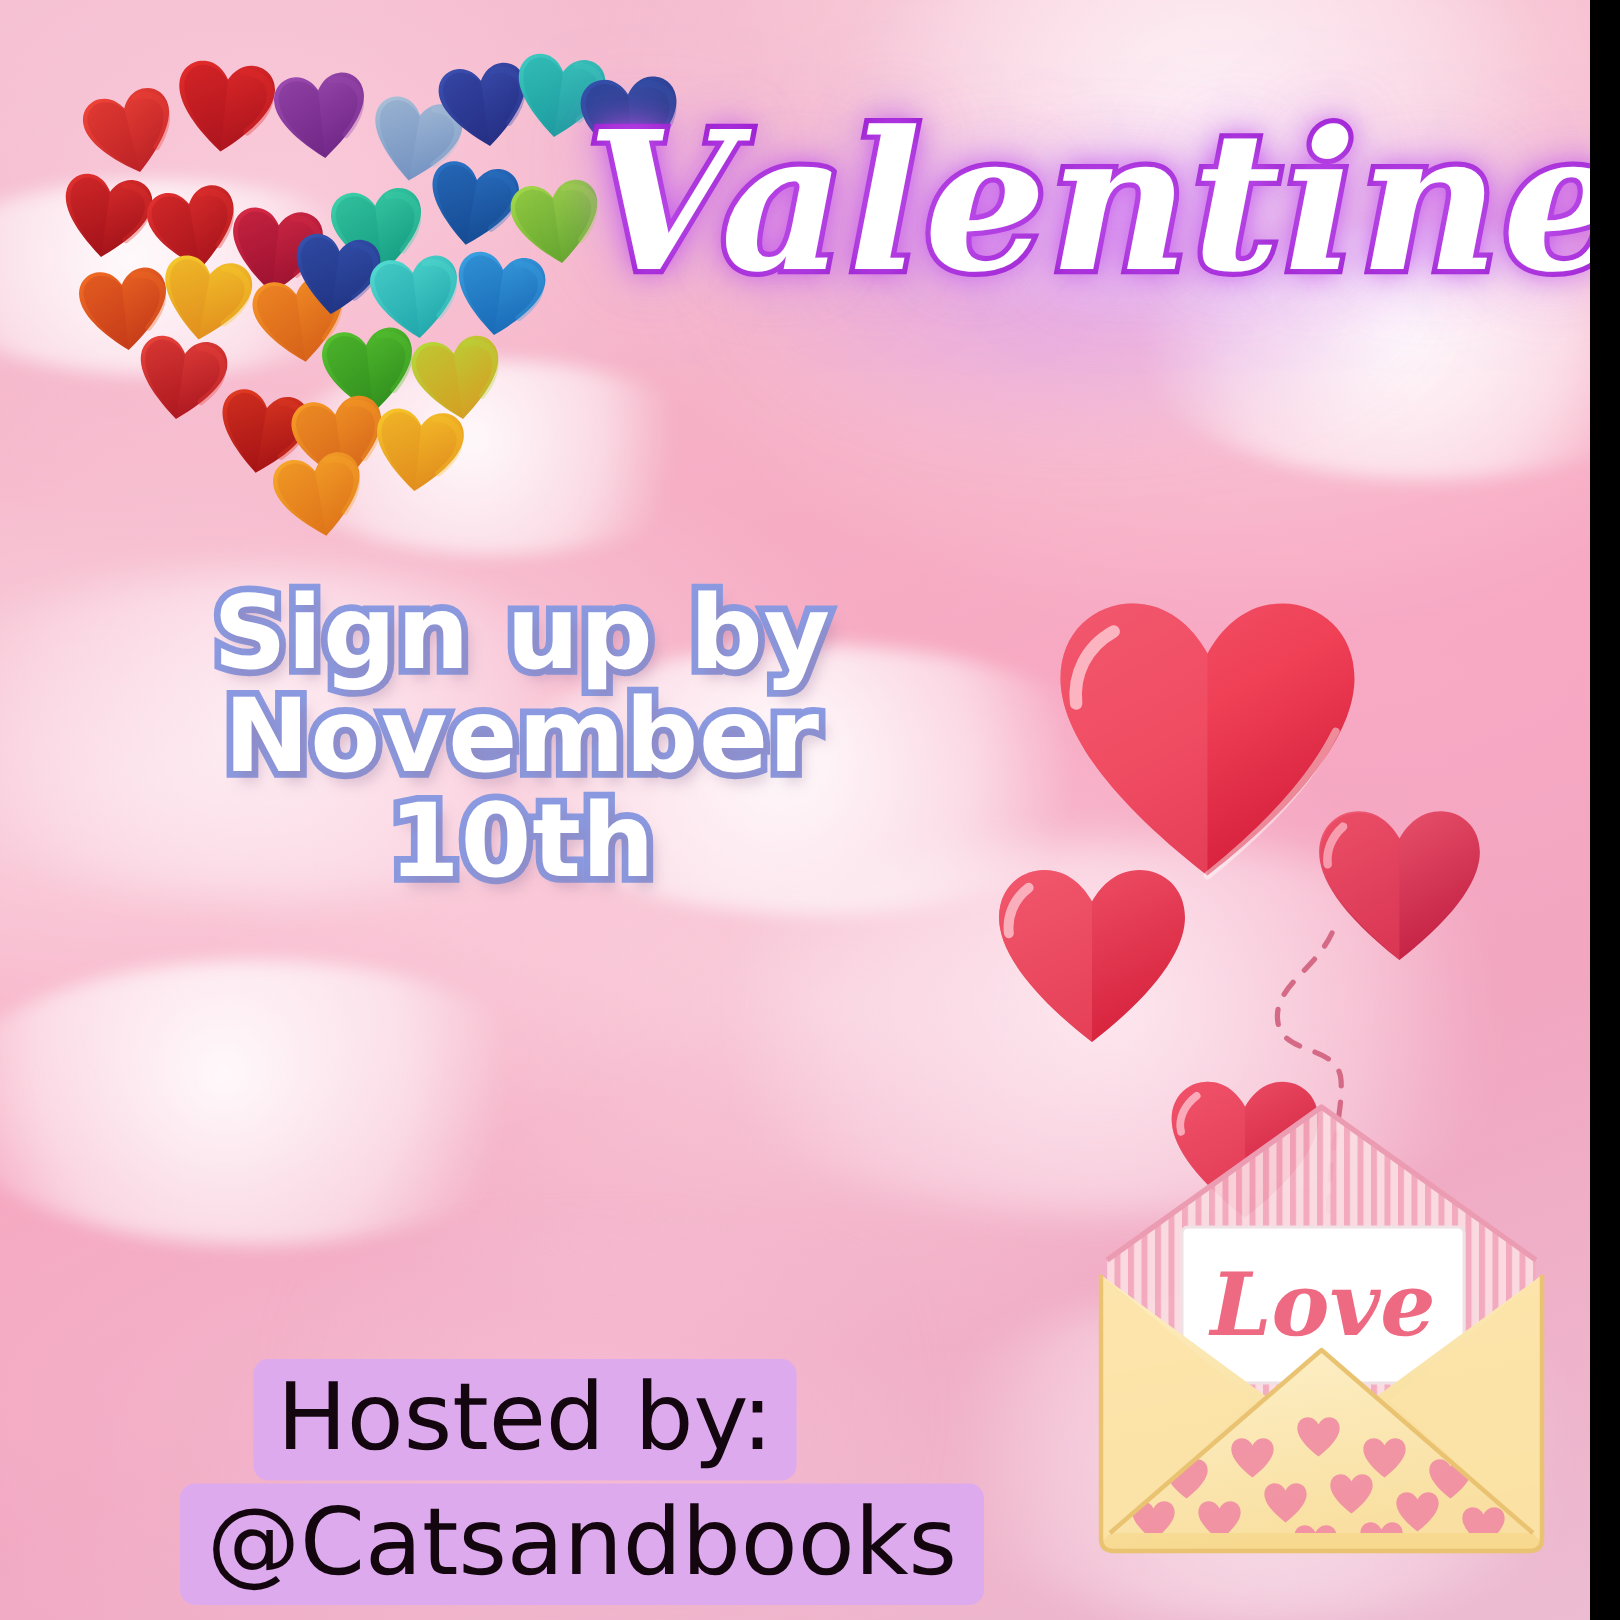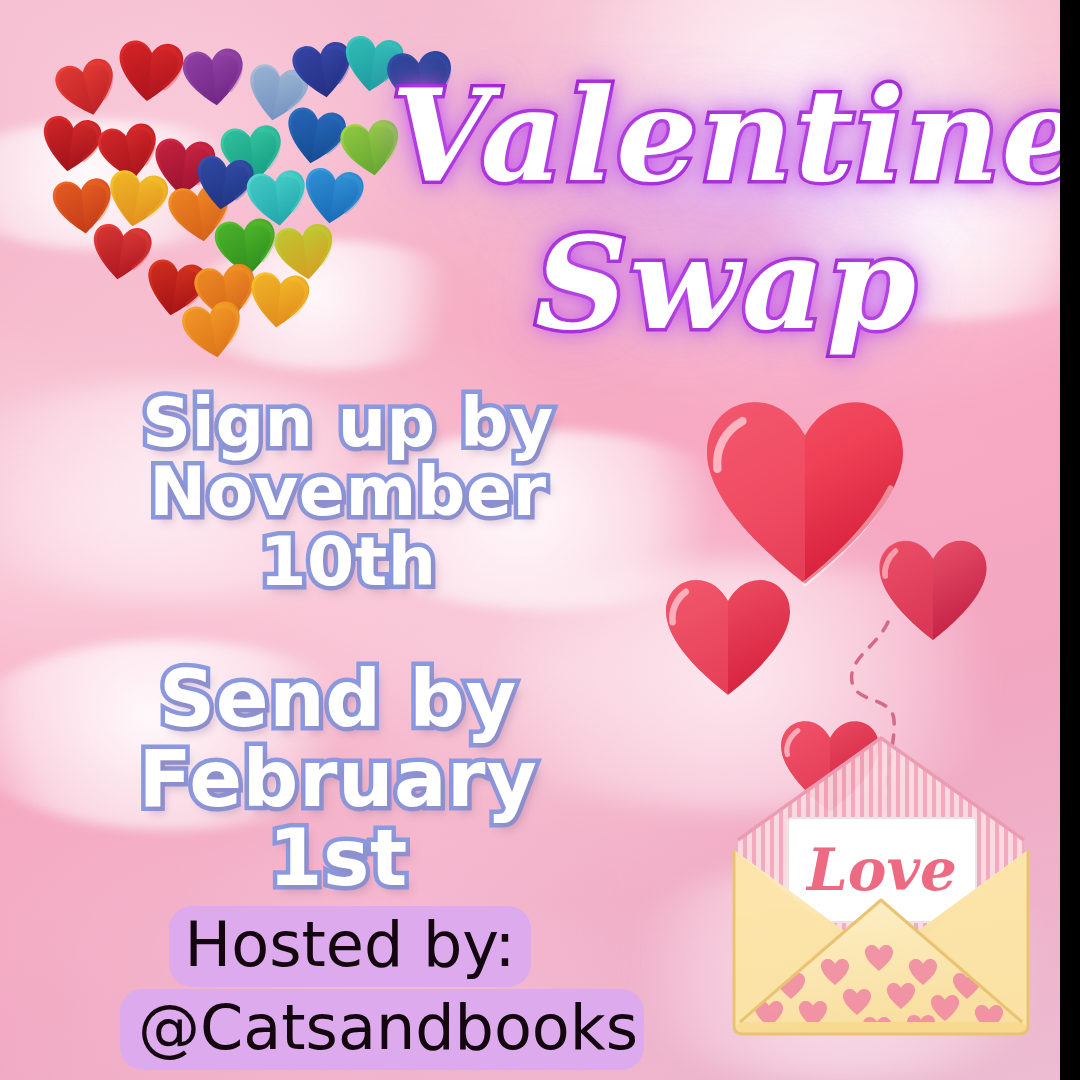--- a/index.html
+++ b/index.html
@@ -124,24 +124,24 @@
     text-align: center;
     font-family: "DejaVu Sans", sans-serif;
     font-weight: 400;
     font-size: 62px;
     line-height: 1.18;
     color: #14060f;
   }
   #host-block .hl {
     display: inline-block;
     background: #ddaaee;
-    border-radius: 23px;
+    border-radius: 10px;
     padding: 2px 16px 6px 16px;
   }
-  #host-line-2 .hl { padding-left: 18px; padding-right: 6px; }
+  #host-line-2 .hl { padding-left: 18px; padding-right: 18px; }
   .host-row { display: block; }
   .host-row + .host-row { margin-top: 2px; }
 
   
   .float-heart { position: absolute; }
   .float-heart svg { display: block; width: 100%; height: 100%; }
   #heart-big   { left: 700px; top: 396px;  width: 210px; height: 196px; }
   #heart-small { left: 662px; top: 576px;  width: 132px; height: 124px; }
   #heart-tiny  { left: 876px; top: 537px;  width: 114px; height: 108px; }
   #heart-env   { left: 778px; top: 718px;  width: 104px; height: 98px; }
@@ -509,32 +509,27 @@
           <path d="M50 90 C14 62 3 41 3 27 C3 12 14 3 26 3 C37 3 45 10 50 19 C55 10 63 3 74 3 C86 3 97 12 97 27 C97 41 86 62 50 90 Z" fill="url(#wg25)"></path>
           <path d="M50 88 C22 66 9 44 8 28 C7 16 16 7 26 7 C36 7 44 13 50 21 L50 88 Z" fill="#dd7018" opacity="0.28"></path>
           <path d="M64 10 C78 8 92 16 93 30 C94 42 86 56 74 68" fill="none" stroke="#f6a62a" stroke-width="7" opacity="0.35" stroke-linecap="round"></path>
         </svg>
       </div>
     </div>
 
   <div id="title-block">
     <div class="title-glow"></div>
     <div class="title-line" id="title-line-1">Valentine</div>
-    <div class="title-line" id="title-line-2">Swap</div>
   </div>
 
   <div class="date-block" id="signup-block">
     <span class="date-line">Sign up by</span>
     <span class="date-line">November 10th</span>
   </div>
 
-  <div class="date-block" id="send-block">
-    <span class="date-line">Send by</span>
-    <span class="date-line">February 1st</span>
-  </div>
 
   <div id="host-block">
     <span class="host-row" id="host-line-1"><span class="hl">Hosted by:</span></span>
     <span class="host-row" id="host-line-2"><span class="hl">@Catsandbooks</span></span>
   </div>
 
   <div class="float-heart" id="heart-big">
     <svg viewBox="0 0 100 94">
       <defs>
         <linearGradient id="gBig" x1="0" y1="0" x2="0.6" y2="1">

